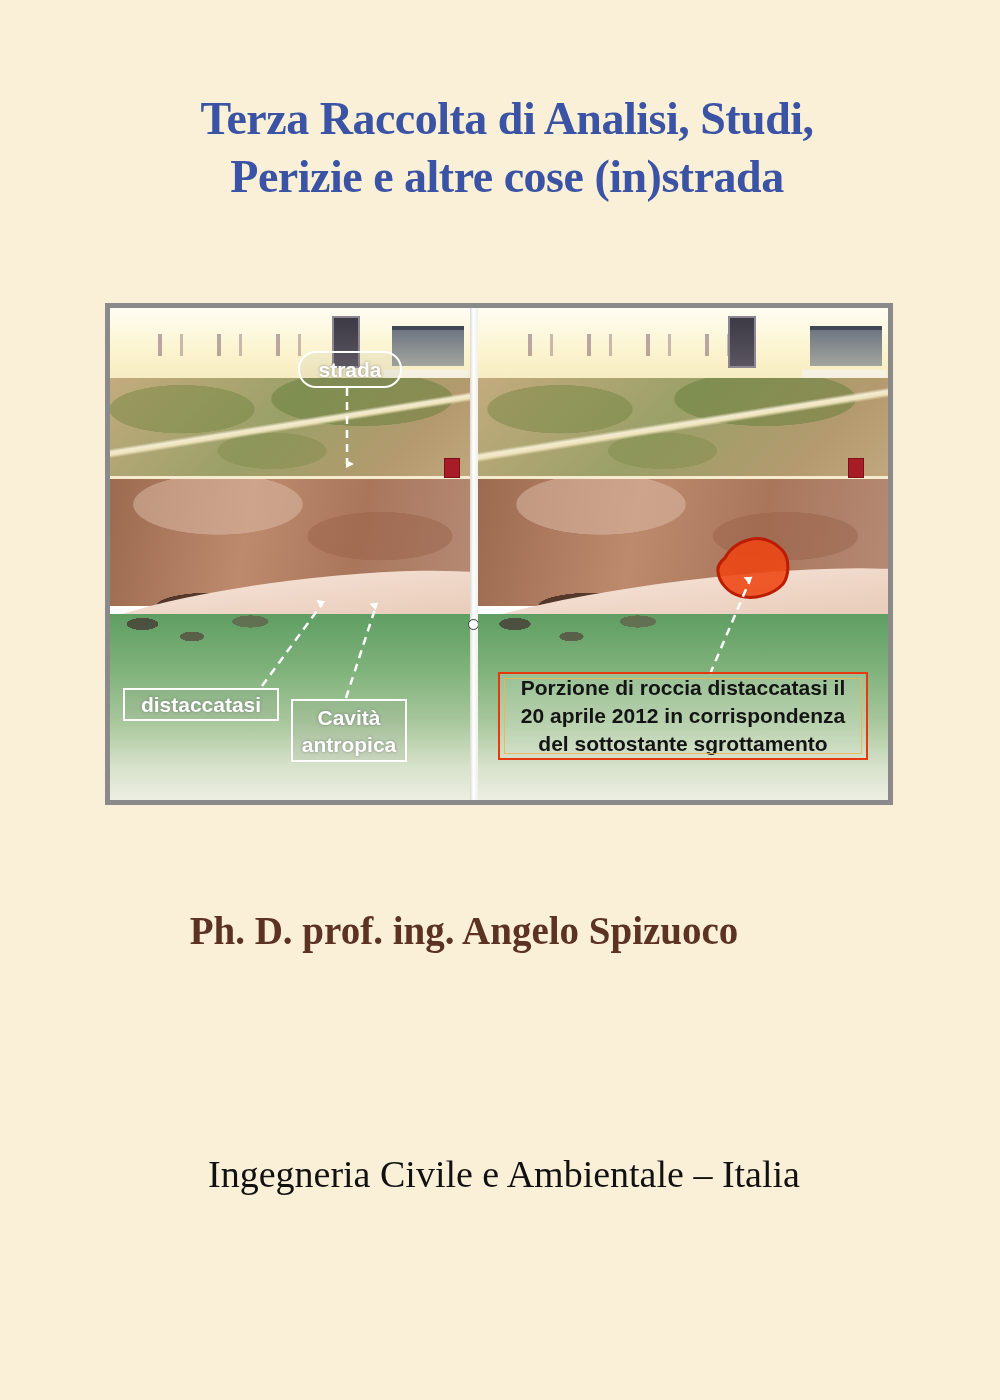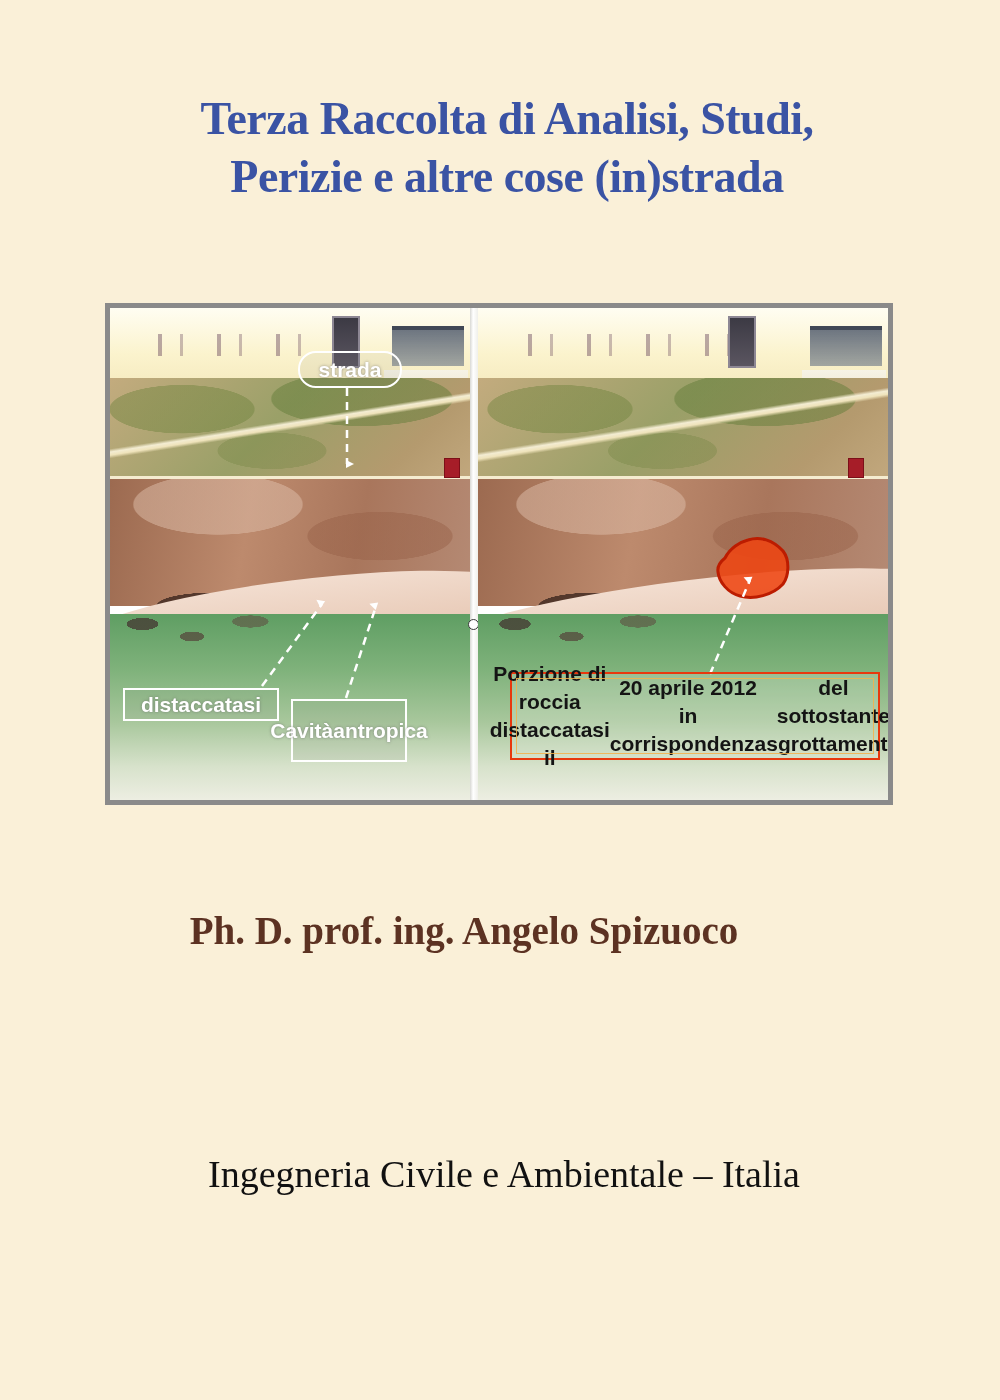--- a/index.html
+++ b/index.html
@@ -126,34 +126,34 @@
     color:#fff;
     font-family:"Liberation Sans", sans-serif;
     font-weight:bold; font-size:21px; line-height:27px;
     display:flex; align-items:center; justify-content:center;
     text-align:center;
     text-shadow:0 0 3px rgba(90,90,90,.6);
     background:rgba(120,120,120,.08);
   }
   .label-strada       { left:188px; top:43px;  width:104px;  height:37px;border-radius:18px; }
   .label-sgrottamento { left:13px;  top:380px; width:156px; height:33px; }
-  .label-cavita       { left:181px; top:391px; width:116px; height:63px; flex-direction:row; }
+  .label-cavita       { left:181px; top:391px; width:116px; height:63px; flex-direction:column; }
 
   
   .overlay { position:absolute; inset:0; pointer-events:none; }
 
   
   .annotation-box {
     position:absolute; left:20px; top:364px; width:370px; height:88px;
     border:2px solid #E8380D;
     background:rgba(235,242,230,.22);
-    display:flex; align-items:center; justify-content:center;
+    display:flex; flex-direction:column; align-items:center; justify-content:center;
     font-family:"Liberation Sans", sans-serif;
     font-weight:bold; font-size:21px; line-height:28px;
-    color:#141414; text-align:center;margin-left:12px;
+    color:#141414; text-align:center;
   }
   .annotation-box::before {
     content:""; position:absolute; inset:4px;
     border:1px solid rgba(245,178,74,.85);
     pointer-events:none;
   }
 
   
   .author {
     position:absolute; top:908px; left:0; width:928px;

